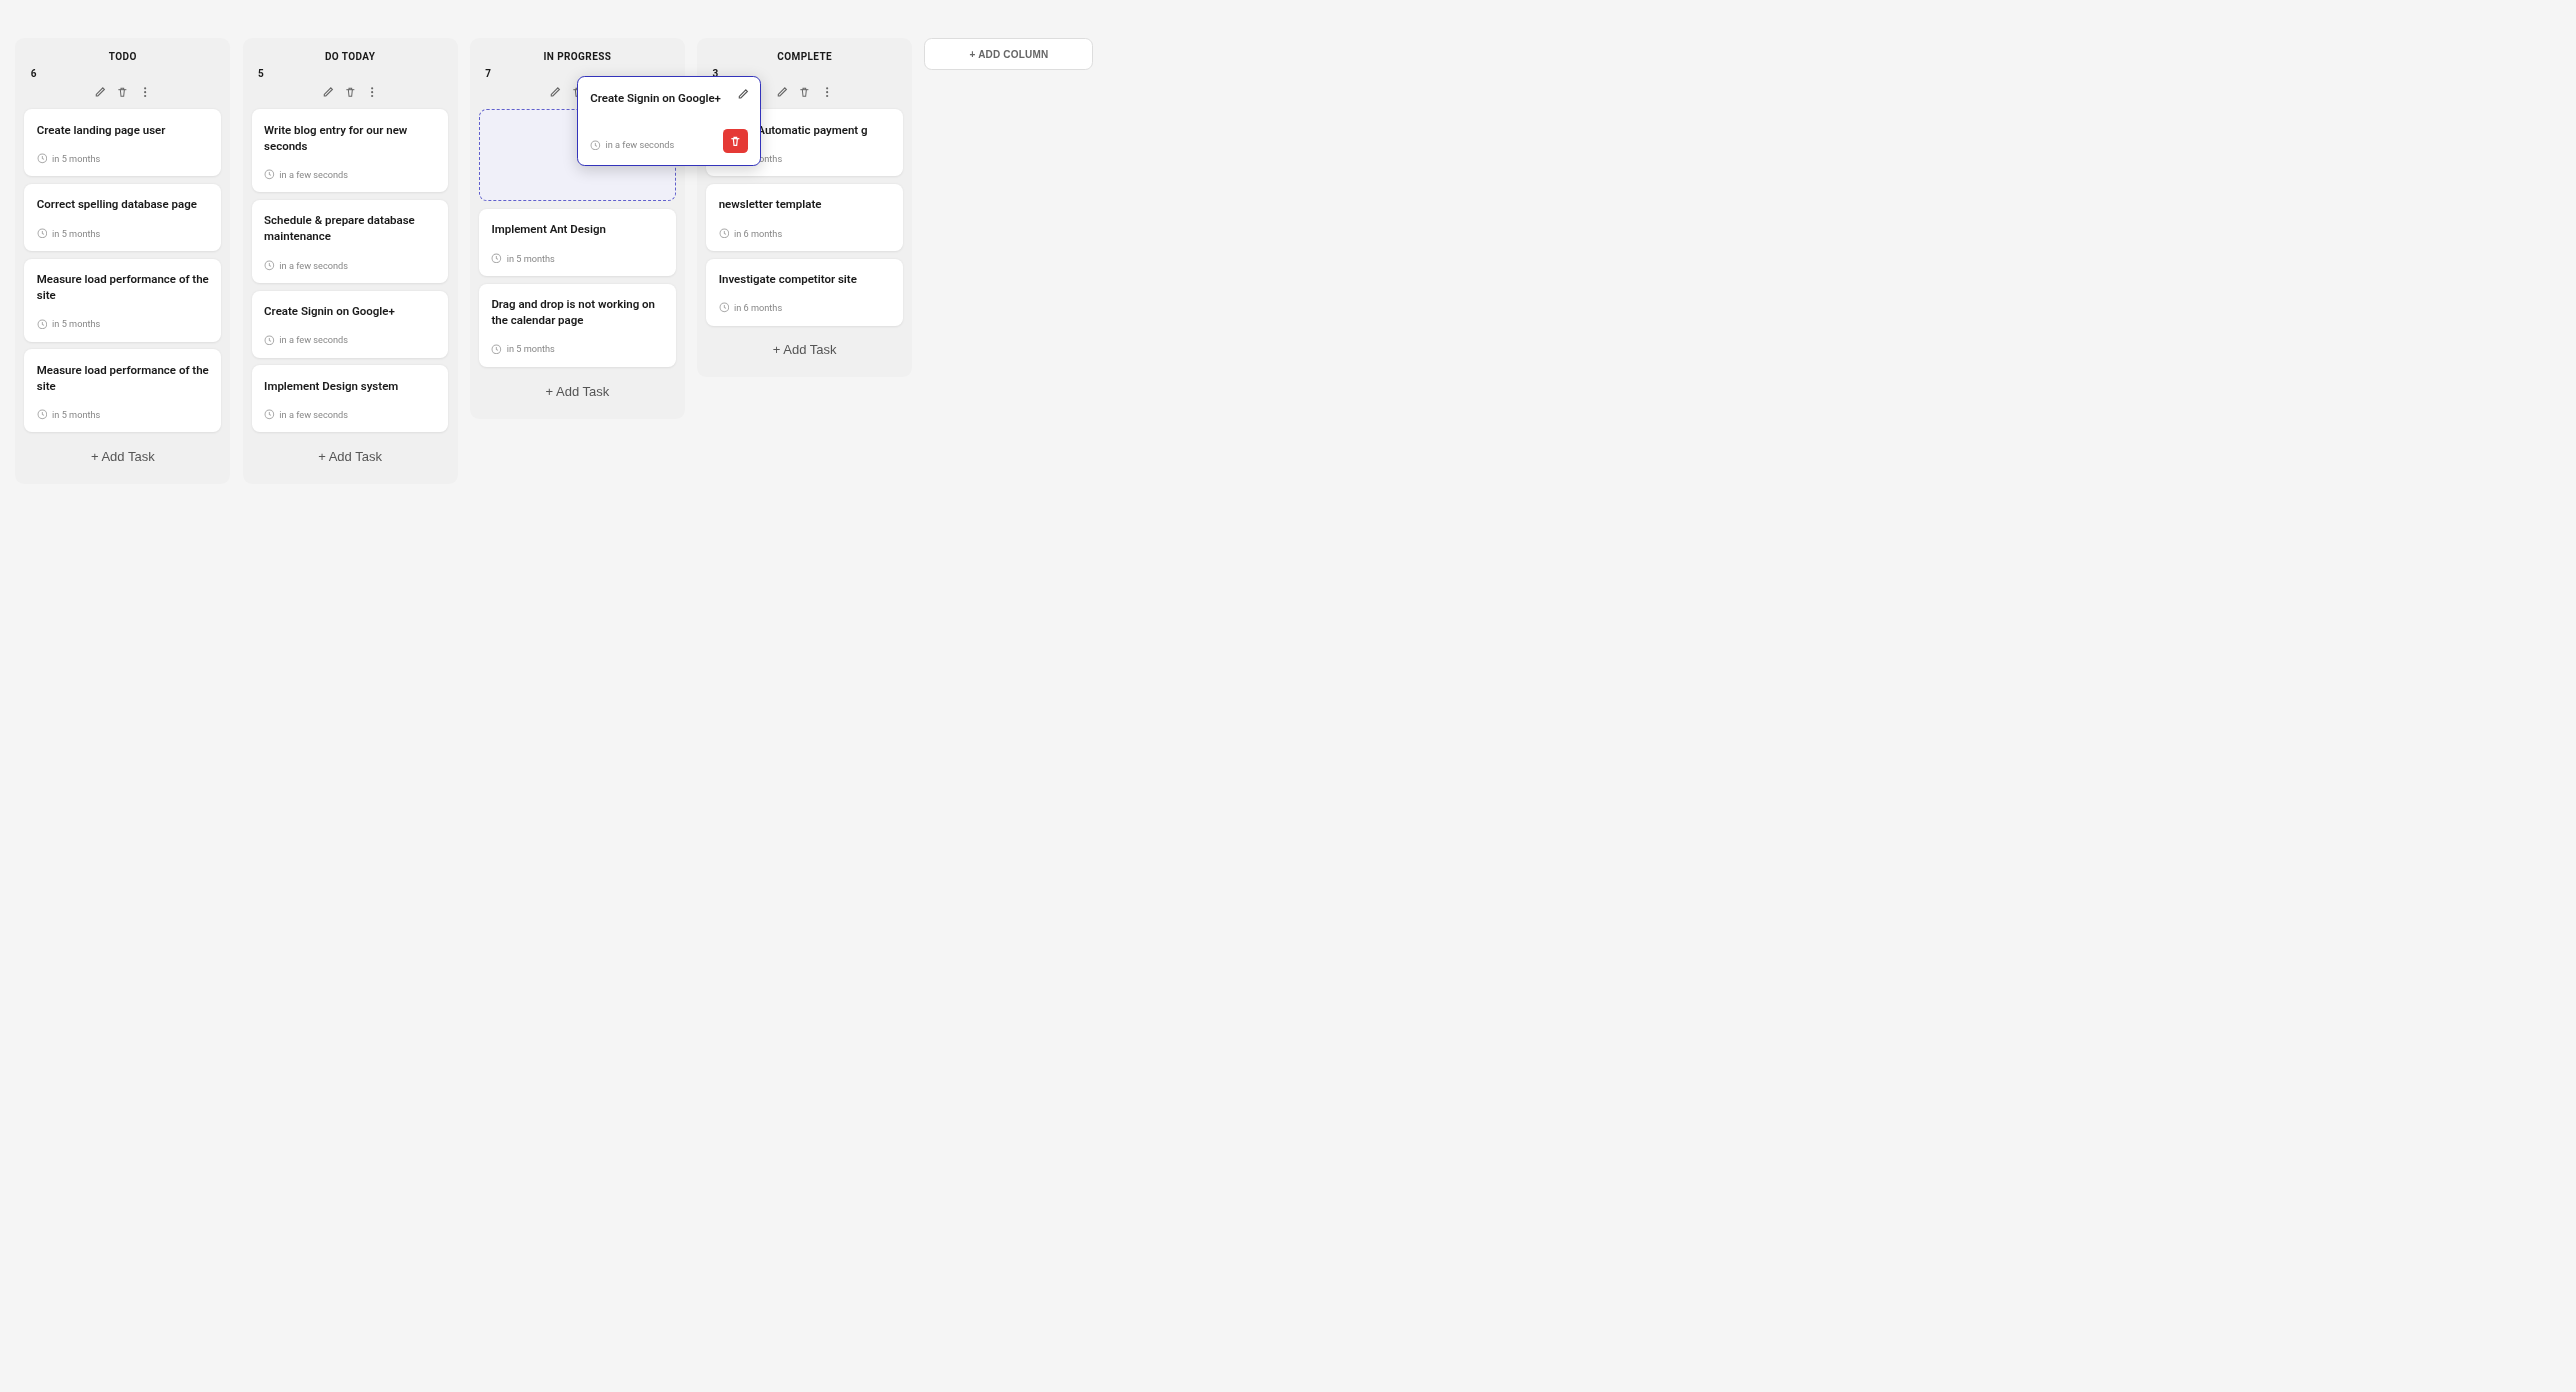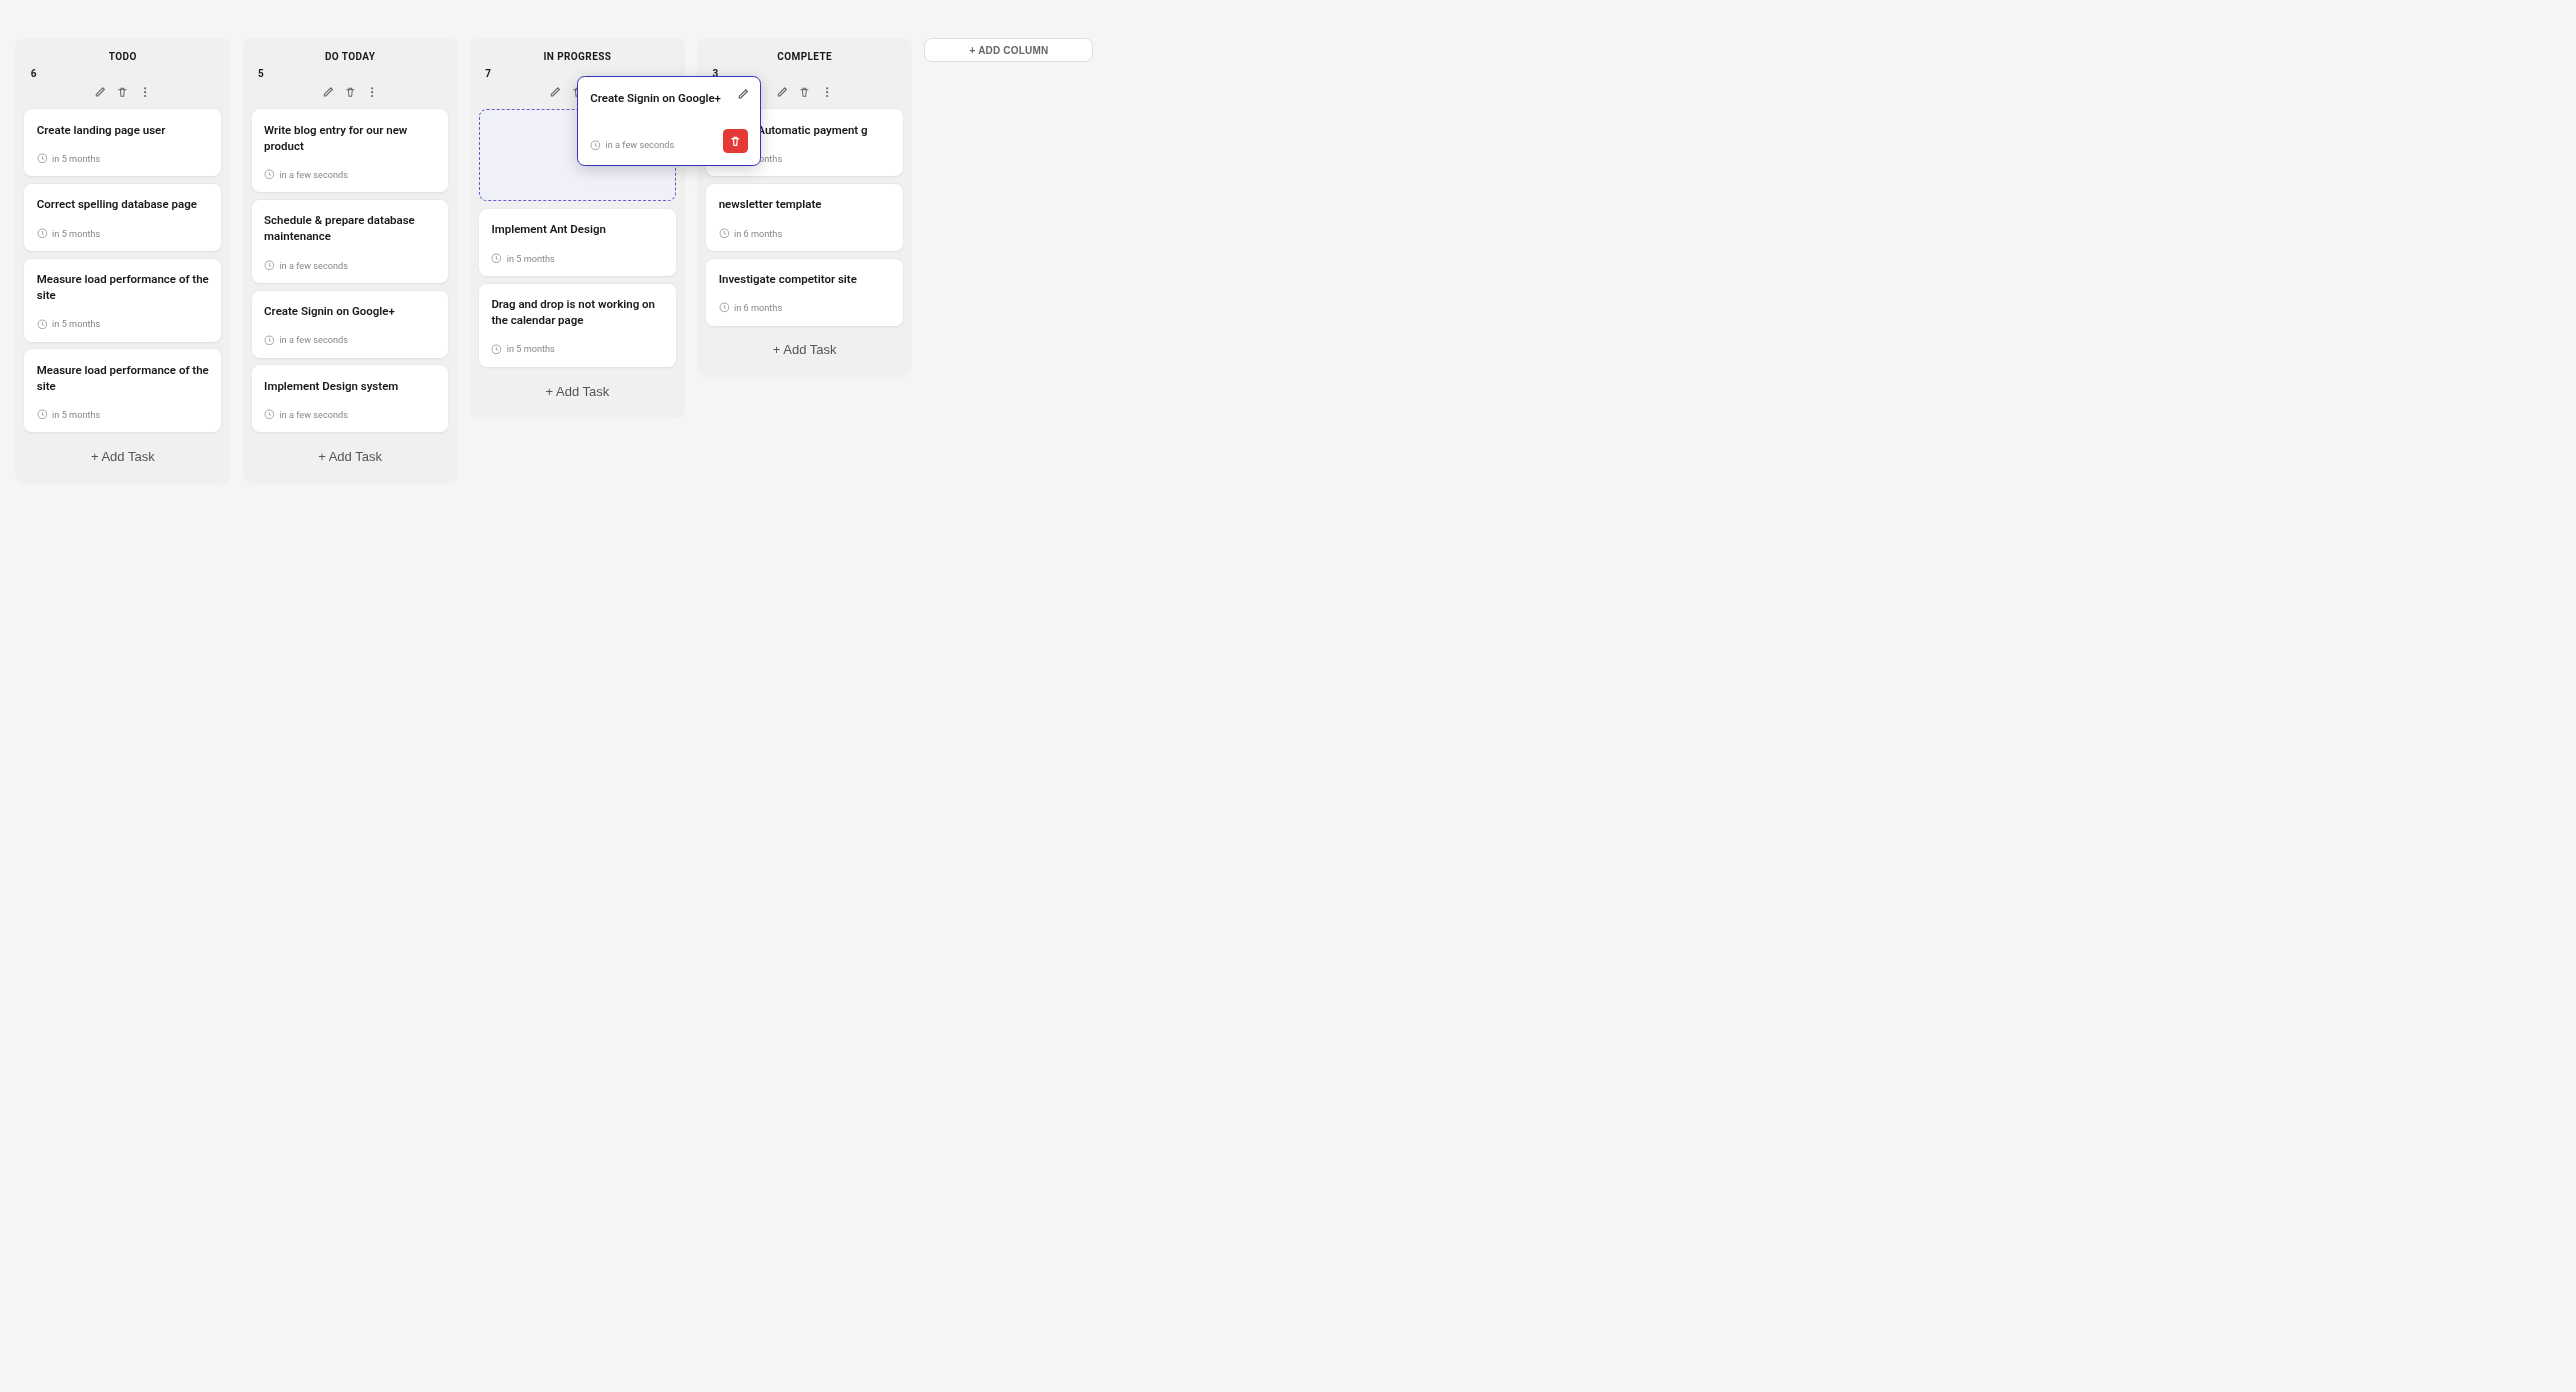--- a/index.html
+++ b/index.html
@@ -141,21 +141,21 @@
       border: 1.2px solid #ddd;
       border-radius: 7.7px;
       width: 169px;
       min-width: 169px;
       padding: 10.7px 15.3px;
       cursor: pointer;
       font-size: 10px;
       font-weight: 600;
       color: #666;
       text-align: center;
-      height: 24px;
+      height: 32px;
       display: flex;
       align-items: center;
       justify-content: center;
       letter-spacing: 0.2px;
     }
 
     
     .card-drag-placeholder {
       background: rgba(240,240,255,0.6);
       border: 1.5px dashed #6060cc;
@@ -317,21 +317,21 @@
             <svg width="12.3" height="12.3" viewBox="0 0 16 16" fill="currentColor" xmlns="http://www.w3.org/2000/svg">
     <circle cx="8" cy="3" r="1.4"></circle>
     <circle cx="8" cy="8" r="1.4"></circle>
     <circle cx="8" cy="13" r="1.4"></circle>
   </svg>
           </button>
     </div>
   </div>
       <div class="cards-container">
         <div class="card">
-        <div class="card-title">Write blog entry for our new product</div>
+        <div class="card-title">Write blog entry for our new seconds</div>
         <div class="card-meta">
           <svg class="clock-icon" viewBox="0 0 16 16" fill="none" stroke="currentColor" stroke-width="1.5" xmlns="http://www.w3.org/2000/svg">
     <circle cx="8" cy="8" r="6.5"></circle>
     <polyline points="8,4.5 8,8 10.5,9.5"></polyline>
   </svg>
           <span>in a few seconds</span>
         </div>
       </div>
         <div class="card">
         <div class="card-title">Schedule &amp; prepare database maintenance</div>

